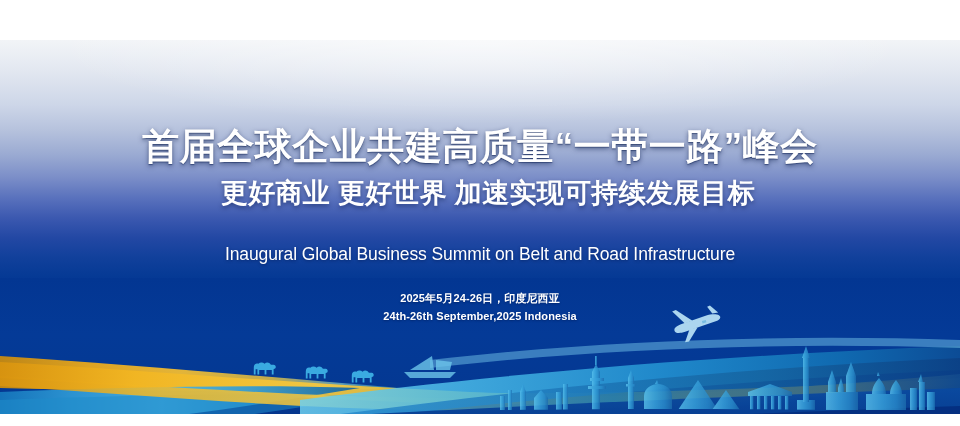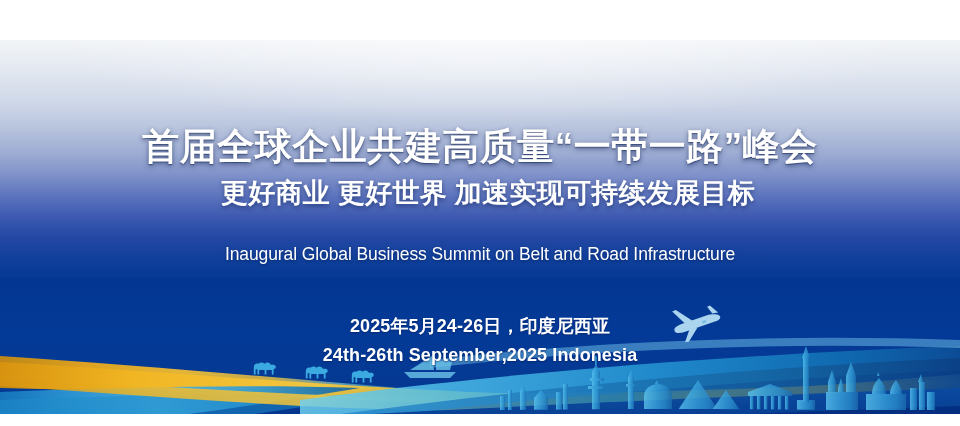--- a/index.html
+++ b/index.html
@@ -50,22 +50,22 @@
     line-height:1;
     text-shadow:0 2px 4px rgba(2,20,70,.5);
   }
   .t-en{
     position:absolute;left:0;top:201px;width:960px;
     font-size:17.5px;font-weight:normal;color:#ffffff;line-height:1.5;
     letter-spacing:-.1px;
     text-shadow:0 1px 3px rgba(2,20,70,.5);
   }
   .t-date{
-    position:absolute;left:0;top:272px;width:960px;
-    font-size:18px;font-weight:bold;color:#ffffff;line-height:1.62;
+    position:absolute;left:0;top:250px;width:960px;
+    font-size:11px;font-weight:bold;color:#ffffff;line-height:1.62;
     letter-spacing:.1px;
     text-shadow:0 1px 2px rgba(2,20,70,.45);
   }
   
   svg.deco{position:absolute;left:0;top:0;width:960px;height:426px;}
   .stars{position:absolute;left:0;top:350px;width:960px;height:76px;opacity:.30;
     background-image:
       radial-gradient(circle 1px at 12px 10px,#7fb7e8 50%,transparent 51%),
       radial-gradient(circle 1px at 54px 34px,#7fb7e8 50%,transparent 51%),
       radial-gradient(circle 1px at 96px 18px,#7fb7e8 50%,transparent 51%),

